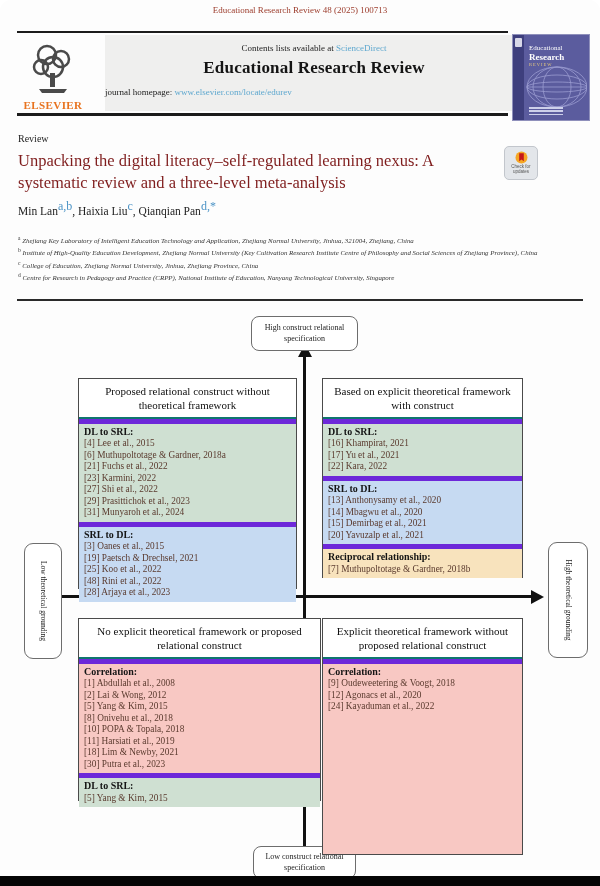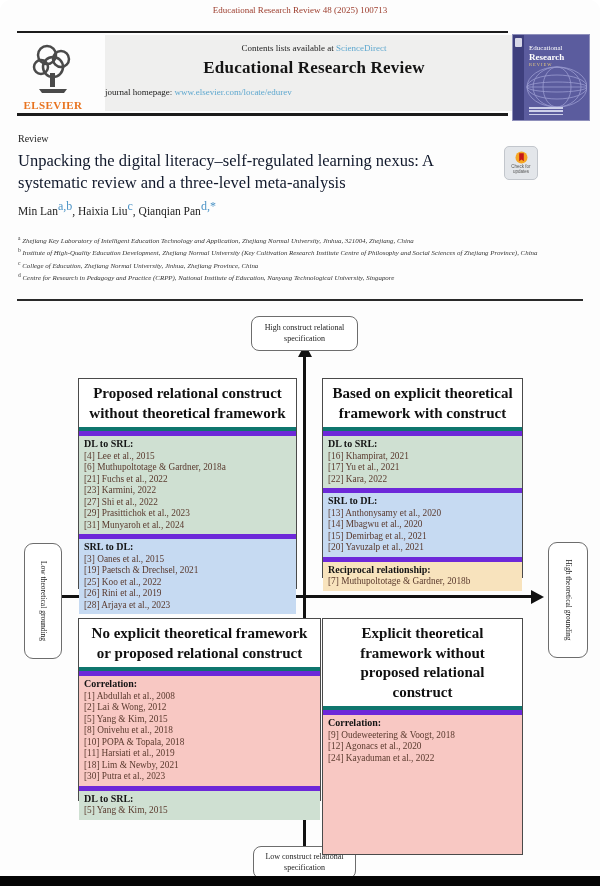--- a/index.html
+++ b/index.html
@@ -23,21 +23,21 @@
   .cover-text{position:absolute;left:16px;top:9px;color:#ffffff;line-height:1.15;}
   .ct1{font-size:7px;}
   .ct2{font-size:9px;font-weight:bold;}
   .ct3{font-size:4.5px;letter-spacing:1px;color:#e4c87e;}
   .cover-globe{position:absolute;left:8px;top:30px;}
   .cover-lines{position:absolute;left:16px;bottom:5px;}
   .cover-lines div{width:34px;height:1.5px;background:#cdd0ea;margin-top:1.6px;}
 
   
   .review-label{position:absolute;left:18px;top:133px;font-size:10px;color:#222;}
-  .article-title{position:absolute;left:18px;top:150px;width:468px;font-size:16.5px;color:#0f172a;line-height:1.32;}
+  .article-title{position:absolute;left:18px;top:150px;width:468px;font-size:16.5px;color:#7f1d1d;line-height:1.32;}
   .check-badge{position:absolute;left:504px;top:146px;width:32px;height:32px;background:#e3e6ea;border:1px solid #c2c6cc;border-radius:5px;display:flex;flex-direction:column;align-items:center;justify-content:center;}
   .check-badge .cb-text{font-size:4.5px;color:#555;font-family:"Liberation Sans",sans-serif;line-height:1.1;text-align:center;margin-top:1px;}
   .authors{position:absolute;left:18px;top:199px;font-size:11.5px;color:#222;}
   .authors sup{color:#4d94c6;font-size:12px;}
   .affiliations{position:absolute;left:18px;top:234px;width:562px;font-size:6.9px;font-style:italic;color:#333;line-height:1.6;}
   .affiliations sup{font-size:5.5px;font-style:normal;}
   .rule-article{position:absolute;left:17px;top:299px;width:566px;height:1.6px;background:#2a2a2a;}
 
   
   .axis-v{position:absolute;left:303px;top:355px;width:2.6px;height:492px;background:#111;}
@@ -50,21 +50,21 @@
   .cap-side{position:absolute;background:#fff;border:1.3px solid #6d6d6d;border-radius:9px;}
   .cap-left{left:24px;top:543px;width:36px;height:114px;}
   .cap-right{left:548px;top:542px;width:38px;height:114px;}
   .cap-side span{position:absolute;left:50%;top:50%;width:104px;transform:translate(-50%,-50%) rotate(90deg);text-align:center;font-size:7.5px;color:#222;line-height:1.2;display:block;}
 
   .quad{position:absolute;border:1.3px solid #4a4a4a;background:#fff;display:flex;flex-direction:column;box-sizing:border-box;}
   .quad-tl{left:78px;top:378px;width:219px;height:211px;}
   .quad-tr{left:322px;top:378px;width:201px;height:200px;}
   .quad-bl{left:78px;top:618px;width:243px;height:183px;}
   .quad-br{left:322px;top:618px;width:201px;height:237px;}
-  .quad-title{background:#fff;font-weight:bold;text-align:center;font-size:15px;line-height:1.3;padding:5px 6px 4px;border-bottom:4px solid #0f766e;color:#101010;}
+  .quad-title{background:#fff;font-weight:normal;text-align:center;font-size:11px;line-height:1.3;padding:5px 6px 4px;border-bottom:2px solid #0f766e;color:#101010;}
   .quad-section{padding:2px 5px 3px;border-top:5px solid #6d28d9;}
   .quad-section:first-of-type{border-top:none;}
   .quad-section:last-child{flex:1;}
   .sec-green{background:var(--secgreen);}
   .sec-blue{background:var(--secblue);}
   .sec-orange{background:var(--secorange);}
   .sec-pink{background:var(--secpink);}
   .sec-heading{font-weight:bold;font-size:10px;color:#141414;line-height:1.25;}
   .sec-entry{font-size:9.3px;color:var(--entrytext);line-height:1.24;}
 
@@ -179,21 +179,21 @@
         <div class="sec-entry">[23] Karmini, 2022</div>
         <div class="sec-entry">[27] Shi et al., 2022</div>
         <div class="sec-entry">[29] Prasittichok et al., 2023</div>
         <div class="sec-entry">[31] Munyaroh et al., 2024</div>
       </div>
       <div class="quad-section sec-blue">
         <div class="sec-heading">SRL to DL:</div>
         <div class="sec-entry">[3] Oanes et al., 2015</div>
         <div class="sec-entry">[19] Paetsch &amp; Drechsel, 2021</div>
         <div class="sec-entry">[25] Koo et al., 2022</div>
-        <div class="sec-entry">[26] Rini et al., 2019</div>
+        <div class="sec-entry">[48] Rini et al., 2022</div>
         <div class="sec-entry">[28] Arjaya et al., 2023</div>
       </div>
     </div>
   <div class="quad quad-tr">
       <div class="quad-title">Based on explicit theoretical framework with construct</div>
       <div class="quad-section sec-green">
         <div class="sec-heading">DL to SRL:</div>
         <div class="sec-entry">[16] Khampirat, 2021</div>
         <div class="sec-entry">[17] Yu et al., 2021</div>
         <div class="sec-entry">[22] Kara, 2022</div>

